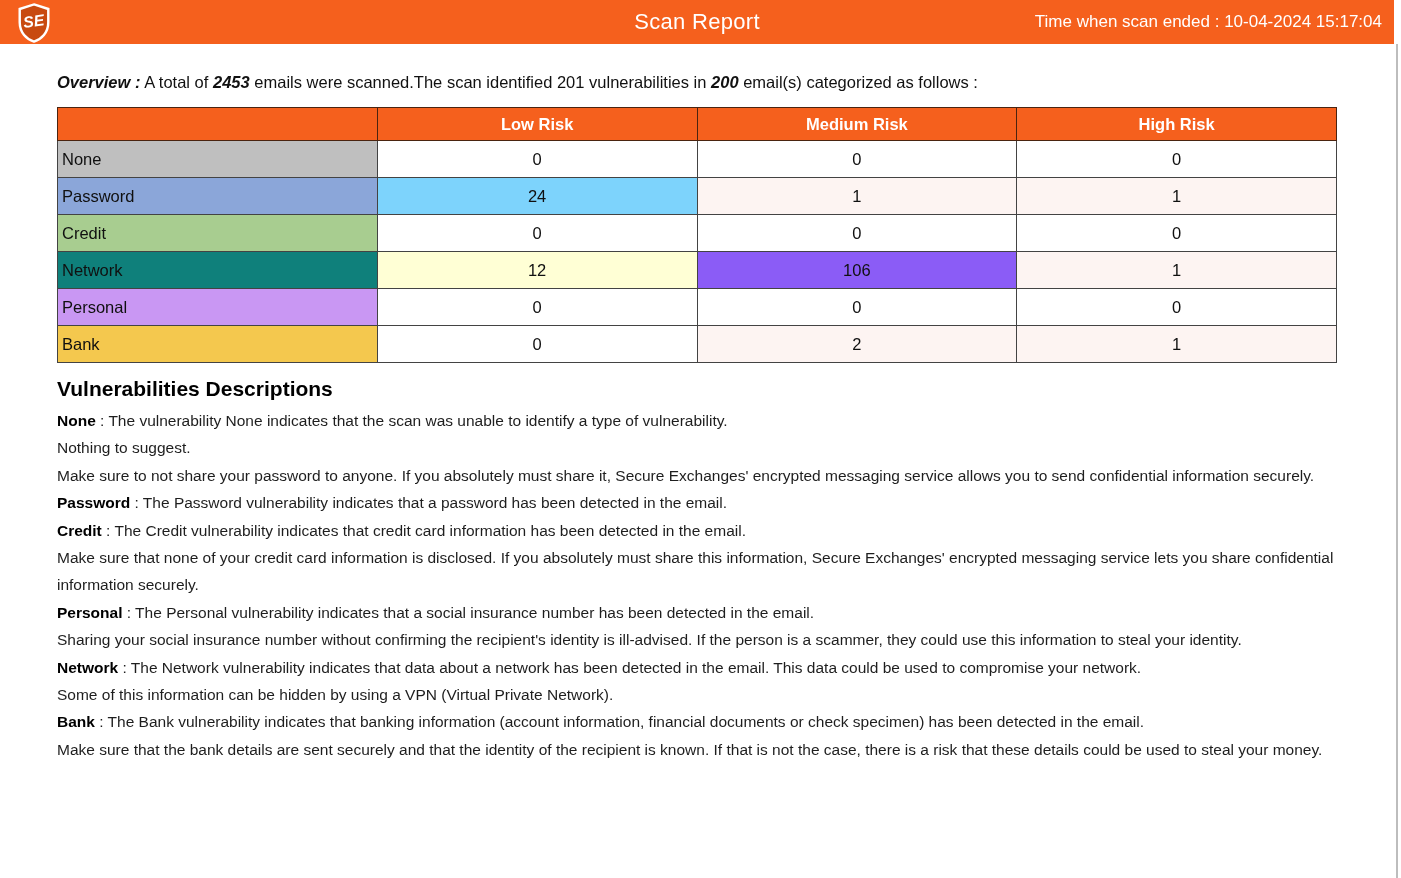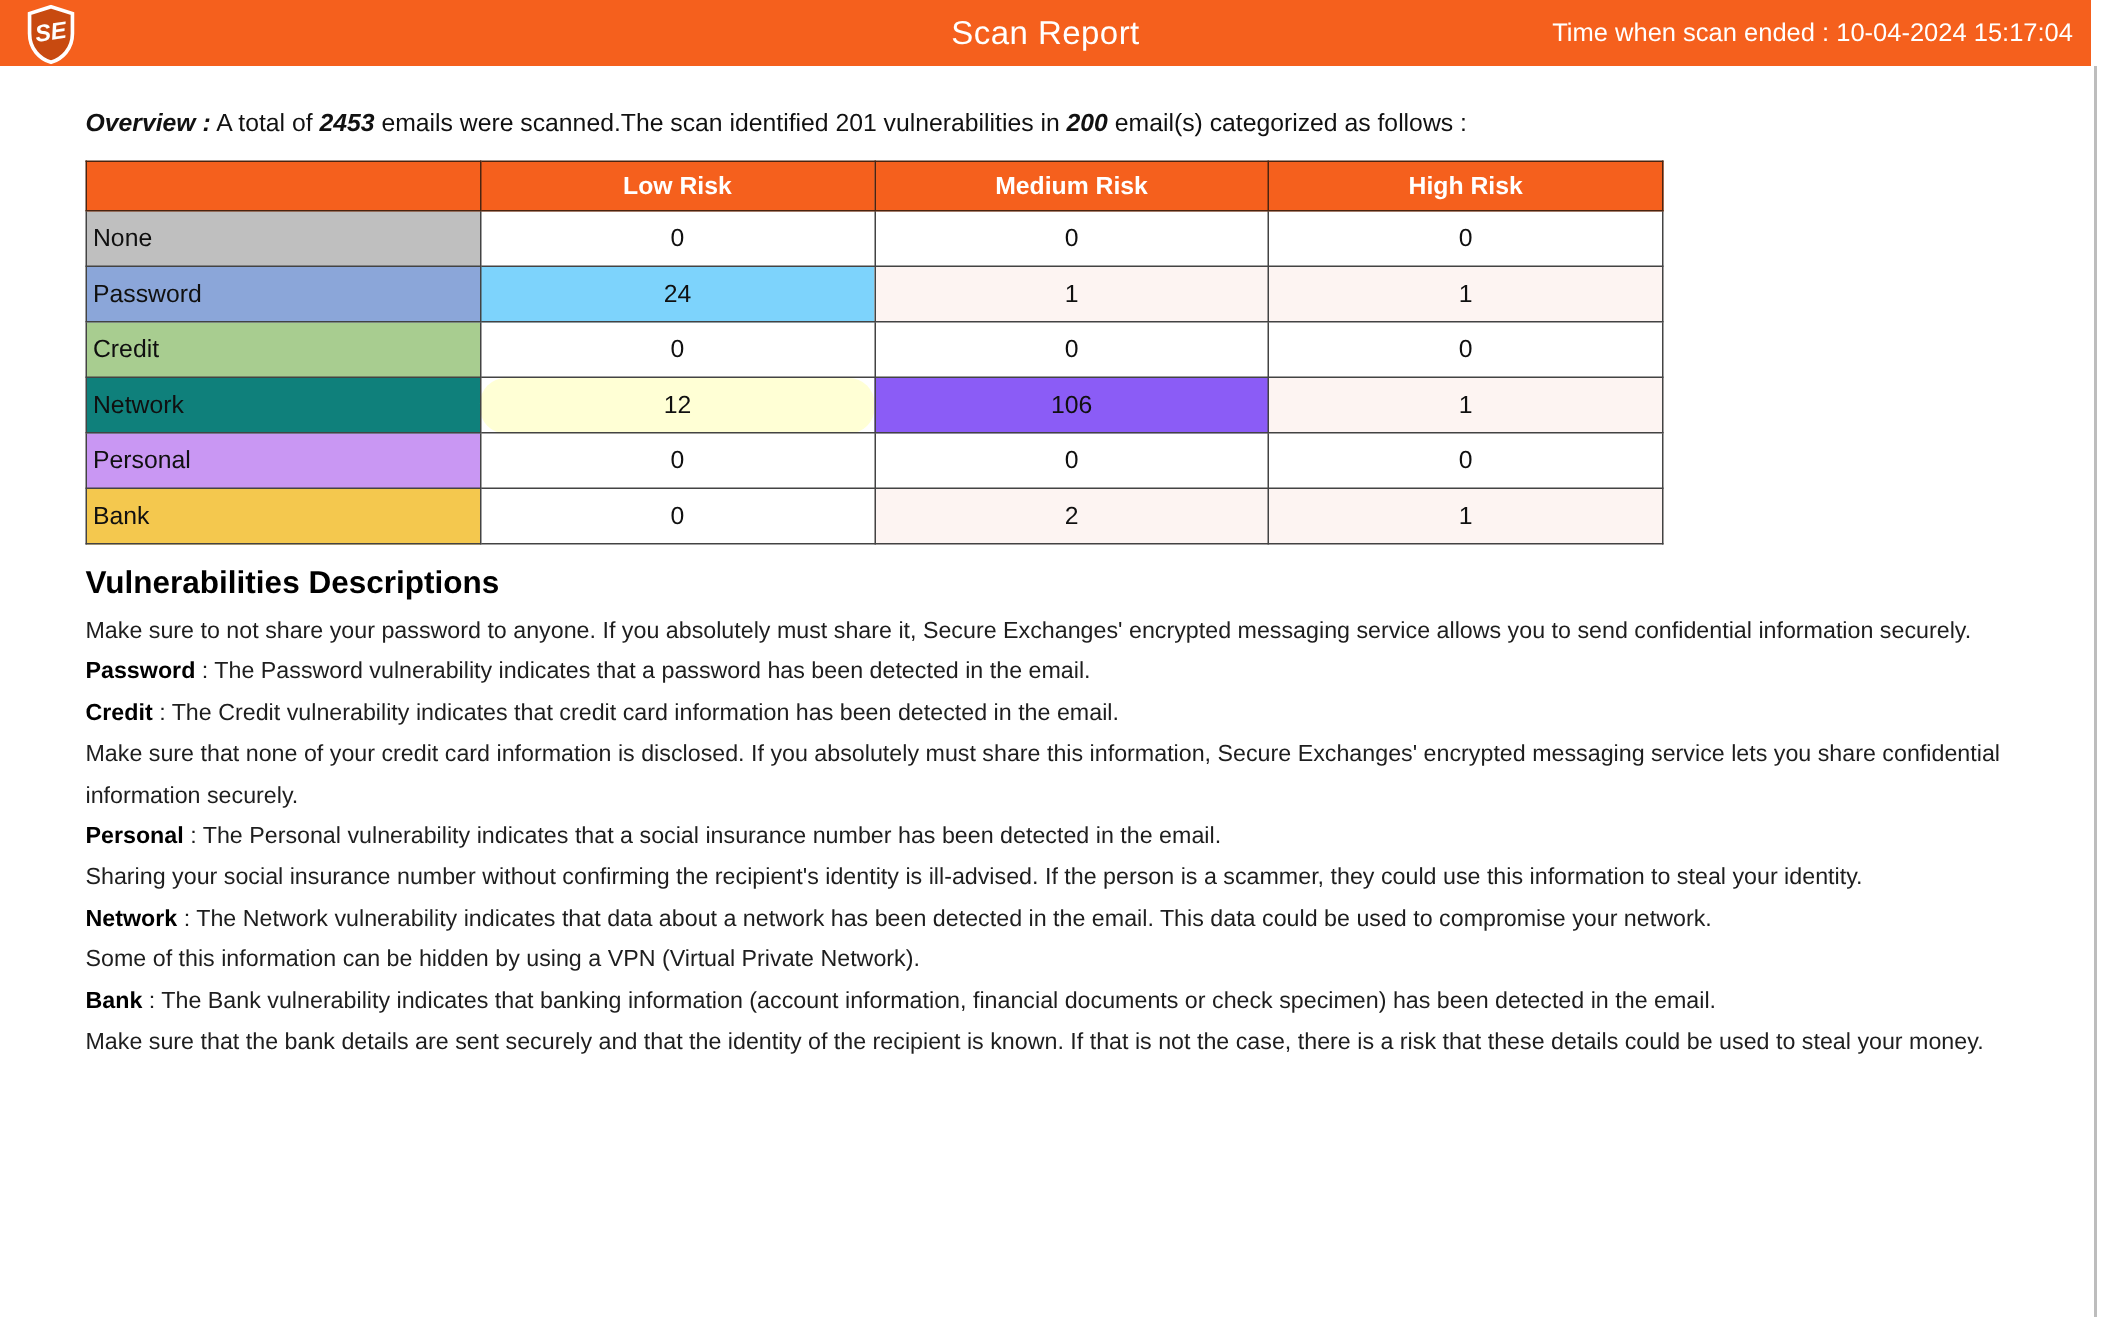--- a/index.html
+++ b/index.html
@@ -28,21 +28,21 @@
   }
 
   
   .main { padding: 29px 64px 0 57px; }
 
   .overview-line { font-size: 16.5px; margin-bottom: 15px; color: #111; }
   .overview-line b { font-weight: bold; font-style: italic; }
 
   
   table.vuln-table {
-    width: 1052px; border-collapse: collapse; table-layout: fixed;
+    width: 1280px; border-collapse: collapse; table-layout: fixed;
     font-size: 16.5px;
   }
   table.vuln-table col { width: 25%; }
   table.vuln-table th {
     background: #F5601D; color: #ffffff; font-weight: bold;
     height: 33px; border: 1px solid #4a2410; text-align: center;
   }
   table.vuln-table td {
     height: 37px; border: 1px solid #434343; background: #ffffff;
   }
@@ -109,41 +109,45 @@
     <td class="risk-cell" style="background: rgb(253, 244, 242);">1</td>
   </tr>
         <tr>
     <td class="row-label" style="background: rgb(168, 205, 144);">Credit</td>
     <td class="risk-cell" style="background: rgb(255, 255, 255);">0</td>
     <td class="risk-cell" style="background: rgb(255, 255, 255);">0</td>
     <td class="risk-cell" style="background: rgb(255, 255, 255);">0</td>
   </tr>
         <tr>
     <td class="row-label" style="background: rgb(15, 128, 123);">Network</td>
-    <td class="risk-cell" style="background: rgb(255, 255, 213); border-radius: 17px;">12</td>
+    <td class="risk-cell" style="background: rgb(255, 255, 213);">12</td>
     <td class="risk-cell" style="background: #8b5cf6;">106</td>
     <td class="risk-cell" style="background: rgb(253, 244, 242);">1</td>
   </tr>
         <tr>
     <td class="row-label" style="background: rgb(201, 151, 243);">Personal</td>
     <td class="risk-cell" style="background: rgb(255, 255, 255);">0</td>
     <td class="risk-cell" style="background: rgb(255, 255, 255);">0</td>
     <td class="risk-cell" style="background: rgb(255, 255, 255);">0</td>
   </tr>
         <tr>
     <td class="row-label" style="background: rgb(244, 200, 78);">Bank</td>
     <td class="risk-cell" style="background: rgb(255, 255, 255);">0</td>
     <td class="risk-cell" style="background: rgb(253, 244, 242);">2</td>
     <td class="risk-cell" style="background: rgb(253, 244, 242);">1</td>
   </tr>
       </tbody>
   </table>
 
   <h2 class="desc-heading">Vulnerabilities Descriptions</h2>
   <div id="descriptions">
+      <div class="desc-block">
+    <p><span class="term">None</span><span> : The vulnerability None indicates that the scan was unable to identify a type of vulnerability.</span></p>
+    <p>Nothing to suggest.</p>
+  </div>
       <div class="desc-block">
     <p>Make sure to not share your password to anyone. If you absolutely must share it, Secure Exchanges' encrypted messaging service allows you to send confidential information securely.</p>
     <p><span class="term">Password</span><span> : The Password vulnerability indicates that a password has been detected in the email.</span></p>
   </div>
       <div class="desc-block">
     <p><span class="term">Credit</span><span> : The Credit vulnerability indicates that credit card information has been detected in the email.</span></p>
     <p>Make sure that none of your credit card information is disclosed. If you absolutely must share this information, Secure Exchanges' encrypted messaging service lets you share confidential information securely.</p>
   </div>
       <div class="desc-block">
     <p><span class="term">Personal</span><span> : The Personal vulnerability indicates that a social insurance number has been detected in the email.</span></p>

